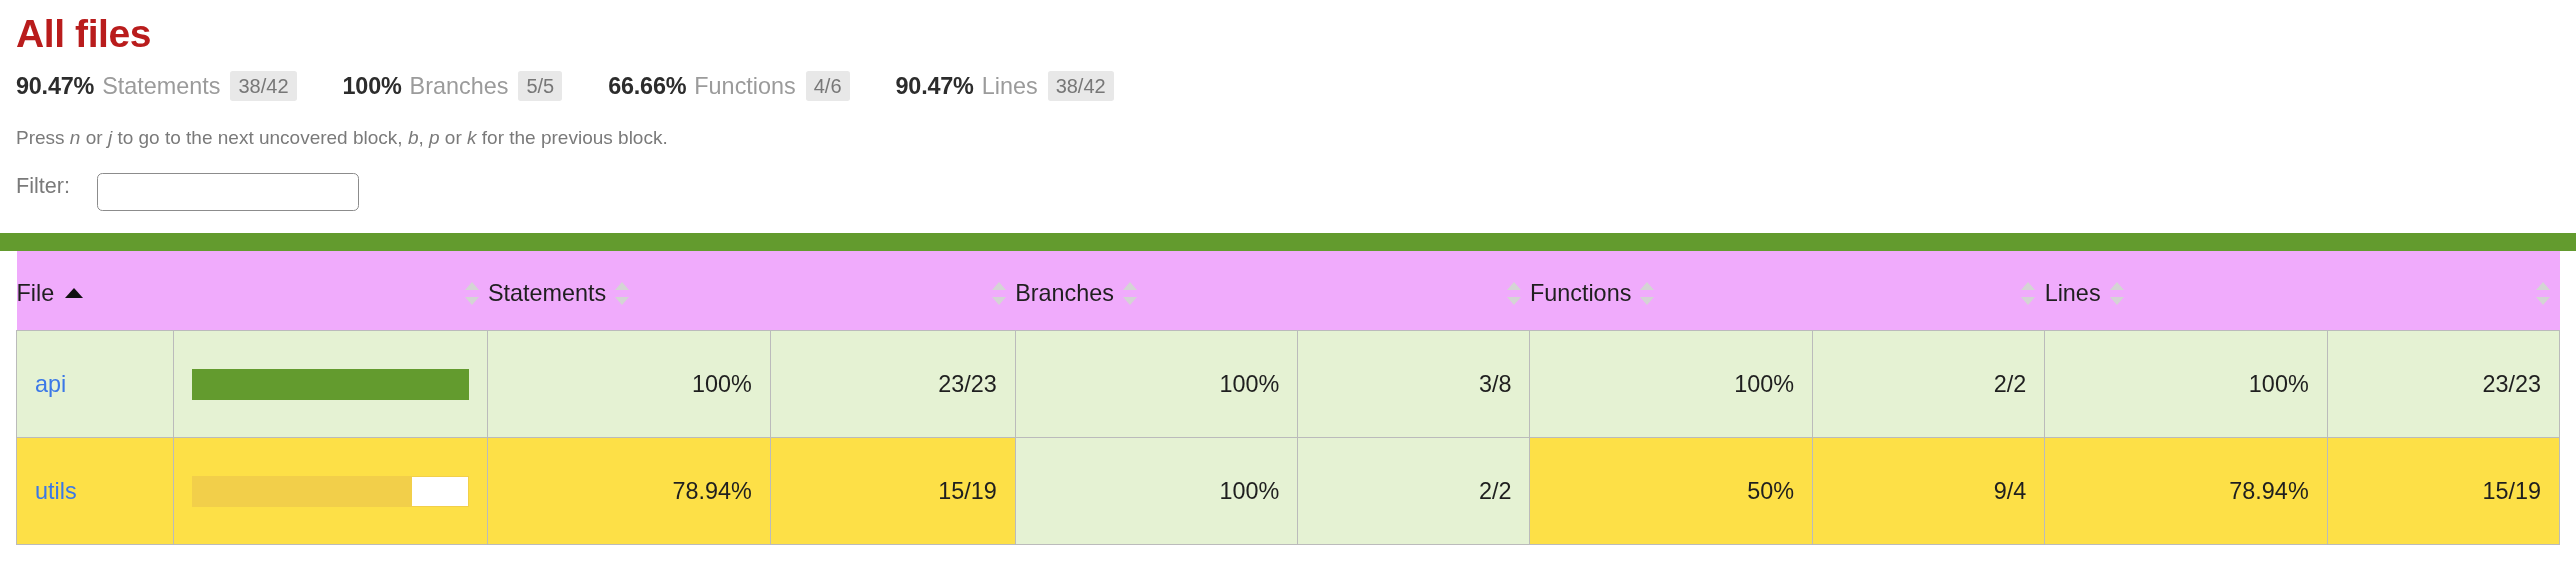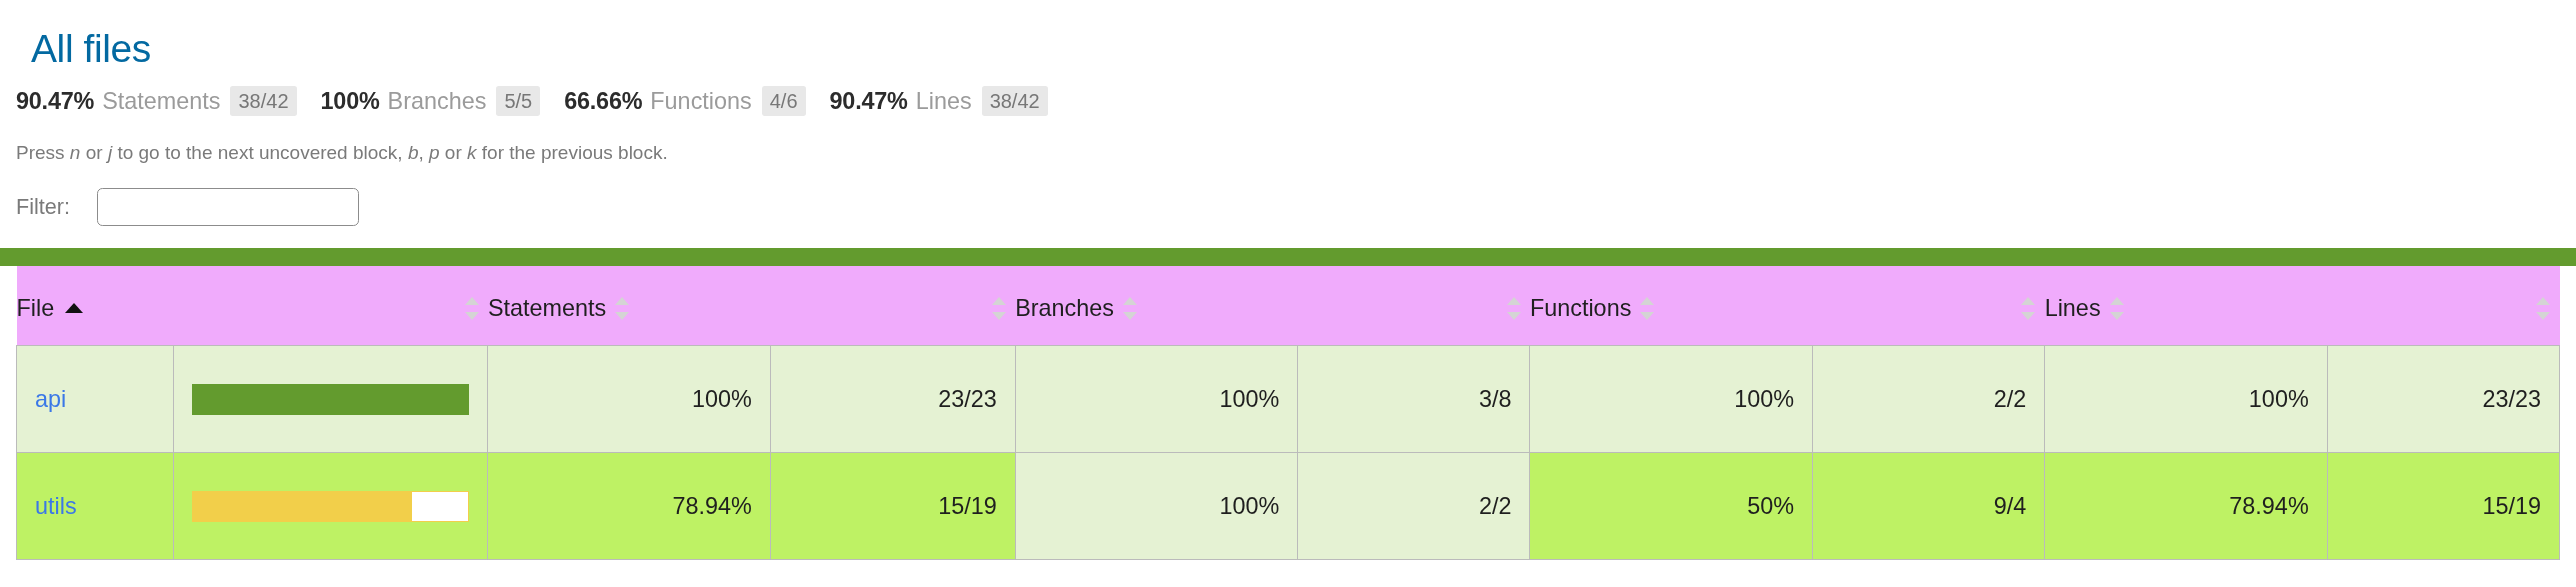--- a/index.html
+++ b/index.html
@@ -20,40 +20,40 @@
 
   .wrapper {
     padding: 0 16px;
     box-sizing: border-box;
     width: 2576px;
   }
 
   
   .page-title {
     font-size: 39px;
-    font-weight: normal;
-    color: #0369a1;
-    margin: 15px;
+    font-weight: bold;
+    color: #b91c1c;
+    margin: 0;
     padding: 14.4px 0 0 0;
     letter-spacing: -0.4px;
     line-height: 1.05;
   }
 
   
   .status-line {
     margin: 16px 0 0 0;
     padding: 0;
     display: flex;
     align-items: center;
     flex-wrap: nowrap;
   }
   .summary-group {
     display: flex;
     align-items: center;
-    margin-right: 24px;
+    margin-right: 46px;
     white-space: nowrap;
   }
   .summary-pct {
     font-weight: bold;
     font-size: 23.4px;
     color: #2c2c2c;
     letter-spacing: -0.2px;
   }
   .summary-label {
     color: #9b9b9b;
@@ -79,21 +79,20 @@
     line-height: 1.2;
   }
   .help-text em {
     font-style: italic;
   }
 
   
   .filter-row {
     margin: 23.4px 0 0 0;
     display: flex;
-    align-items: center;
     gap: 19px;
   }
   .filter-label {
     color: #7a7a7a;
     font-size: 21.6px;
     margin-right: 8px;
   }
   .filter-input {
     width: 262px;
     height: 38px;
@@ -204,21 +203,21 @@
     font-size: 23.4px;
   }
   td.file { text-align: left; }
   td.pic { padding: 0 9px; }
   td.pct, td.abs { text-align: right; }
 
   
   .high  { background: #e5f2d3; }
   .medium{ background: #fdf3cf; }
   td.high  { background: #e5f2d3; }
-  td.medium{ background: #bef264; }
+  td.medium{ background: #fde047; }
 
   a.file-link {
     color: #3b78e7;
     text-decoration: none;
     font-size: 23.4px;
   }
 
   
   .chart {
     width: 100%;

